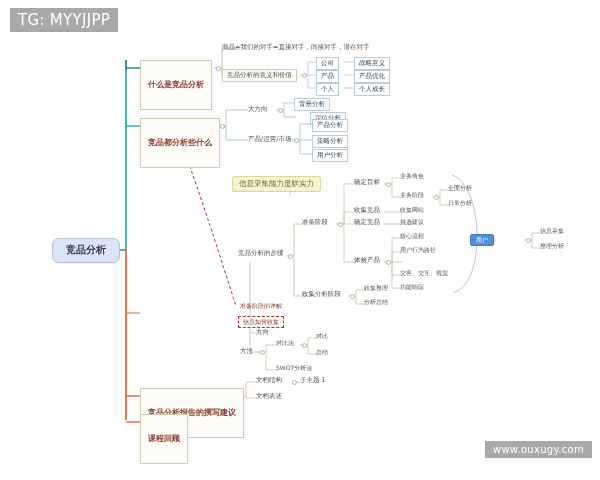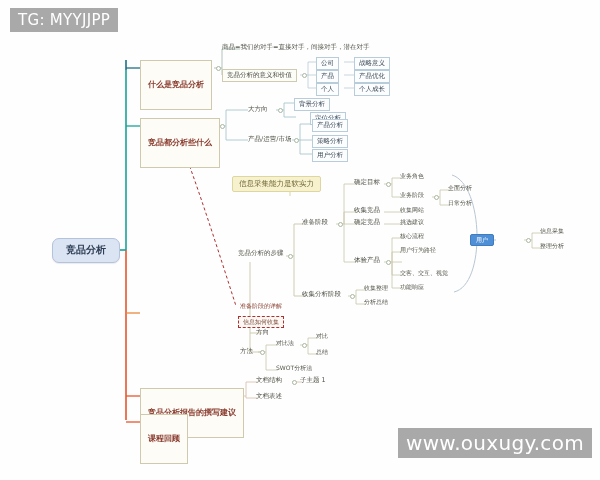--- a/index.html
+++ b/index.html
@@ -59,21 +59,21 @@
   .dot{
     position:absolute;width:3px;height:3px;border-radius:50%;
     background:#ffffff;border:1px solid #a9b7a0;
   }
   
   .wm{
     position:absolute;background:#a9a9a9;color:#ffffff;
     font-size:15px;padding:3px 8px;letter-spacing:.3px;
   }
   #wm-tl{left:10px;top:8px;}
-  #wm-br{right:8px;bottom:22px;font-size:20px;}
+  #wm-br{right:8px;bottom:22px;font-size:10px;}
 </style>
 </head>
 <body>
 
 <div id="canvas">
 
   <svg class="links" viewBox="0 0 600 480">
 
     <path d="M126 250 L126 70" stroke="#17a398" stroke-width="1.6" fill="none"></path>
     <path d="M126 60 L126 70" stroke="#1d6f86" stroke-width="1.6" fill="none"></path>

